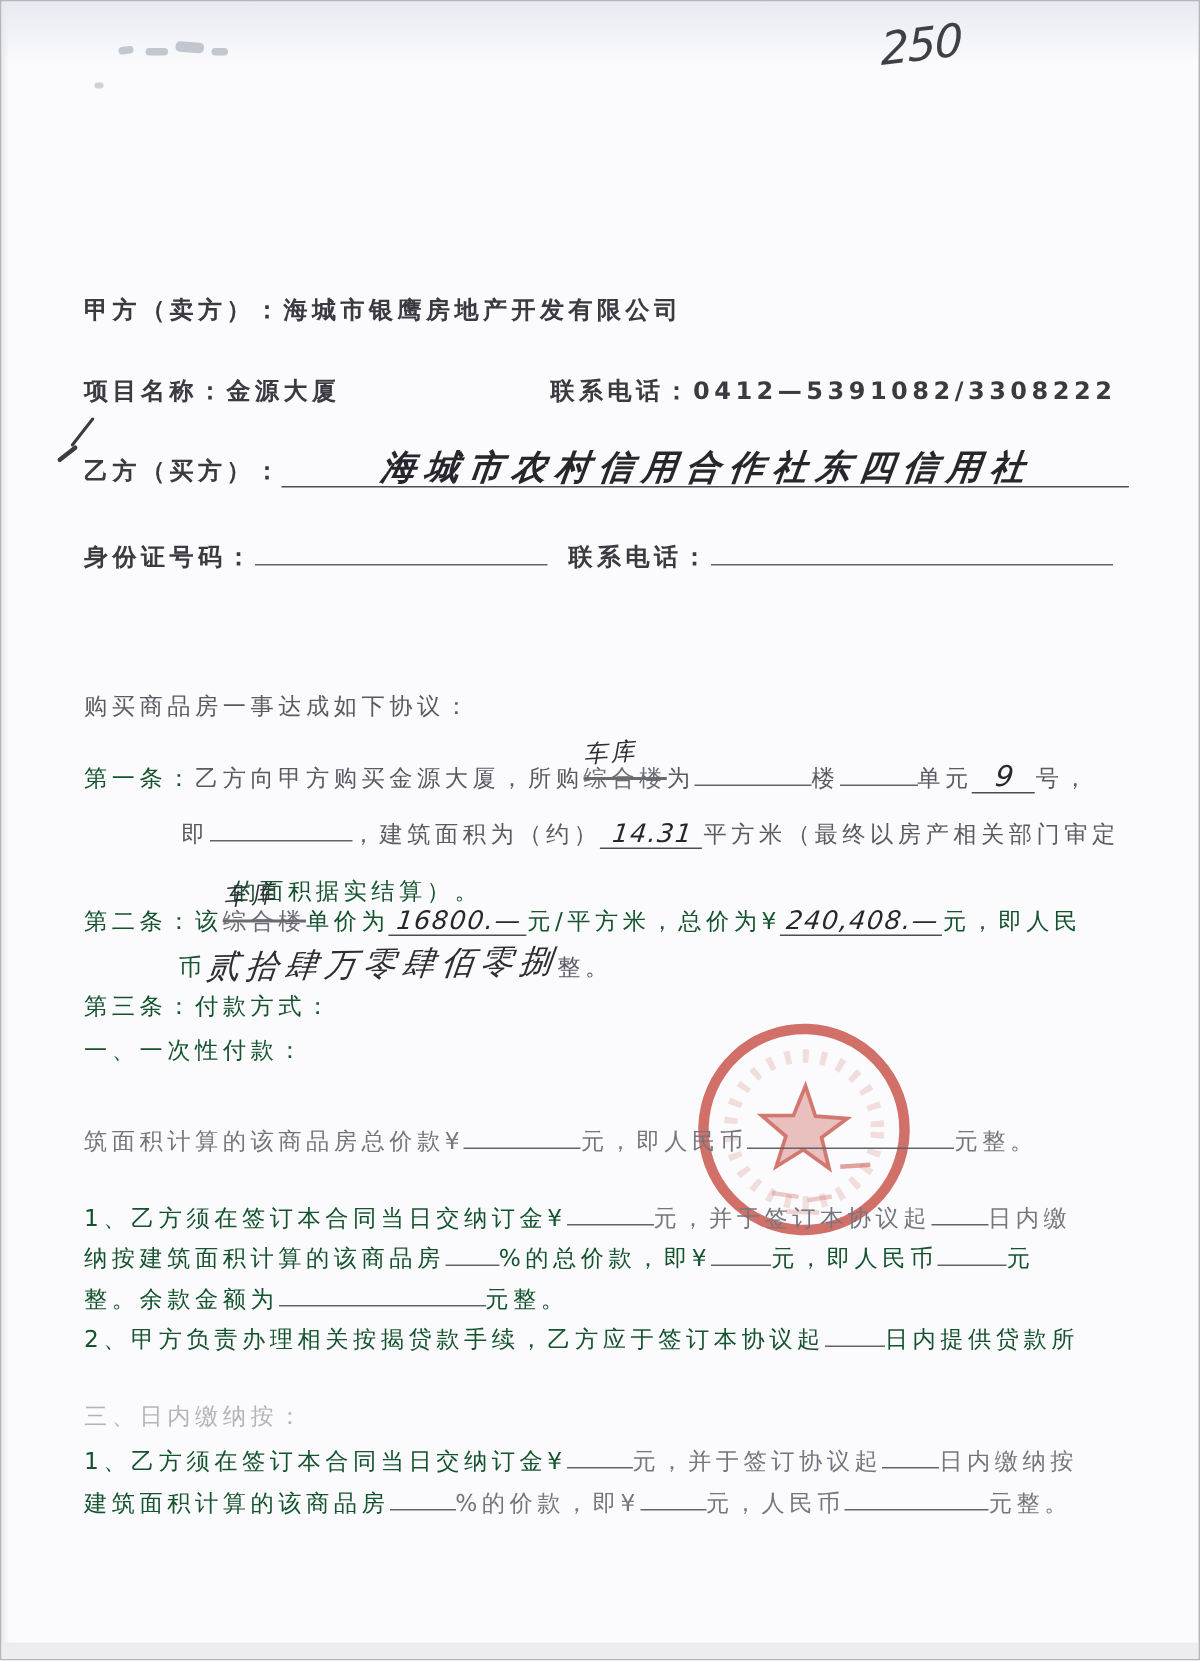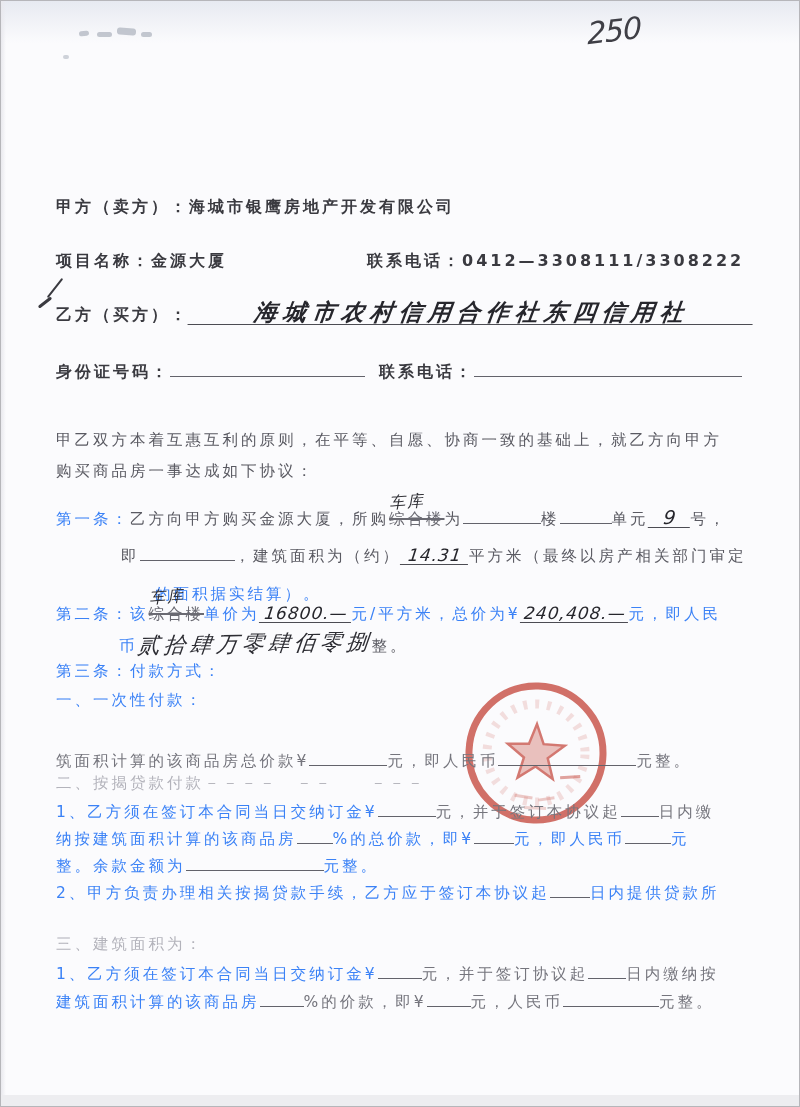--- a/index.html
+++ b/index.html
@@ -8,21 +8,21 @@
   .top-band{position:absolute;left:0;top:0;width:100%;height:42px;background:linear-gradient(#e7eaf1,rgba(231,234,241,0));}
   .left-strip{position:absolute;left:0;top:0;width:5px;height:100%;background:linear-gradient(90deg,#e9e9ee,rgba(233,233,238,0));}
   .bottom-strip{position:absolute;left:0;bottom:0;width:100%;height:11px;background:#ededf0;}
 
   .line{position:absolute;white-space:nowrap;font-size:15.5px;letter-spacing:3px;color:#5a5a62;line-height:1.25;}
   .line.bold{font-size:16px;font-weight:700;color:#3a3a40;}
   .line.soft{color:#75757d;}
 
   .seg-space{display:inline-block;height:1px;}
   .seg-blank{display:inline-block;height:1.05em;border-bottom:1.6px solid #63636b;vertical-align:baseline;}
-  .seg-faint{color:#3b82f6;}
+  .seg-faint{color:#14532d;}
   .seg-ghost{color:#b3b3bb;}
   .seg-hand{font-style:italic;color:#2d2d33;letter-spacing:3px;display:inline-block;transform:skewX(-7deg) rotate(-1deg);}
   .seg-hand.big{font-size:22px;letter-spacing:4px;}
   .seg-handblank{display:inline-block;font-style:italic;color:#26262c;border-bottom:1.6px solid #4c4c53;text-align:center;font-size:17px;letter-spacing:1px;line-height:1;transform:skewX(-7deg);vertical-align:baseline;}
   .seg-struck{position:relative;color:#6a6a72;text-decoration:line-through;text-decoration-thickness:2px;}
   .seg-struck .above{position:absolute;left:0;top:-18px;font-style:italic;color:#2d2d33;font-size:16px;letter-spacing:2px;transform:rotate(-4deg);white-space:nowrap;}
 
   .corner-note{position:absolute;left:586px;top:12px;font-size:30px;font-style:italic;color:#3f3f46;letter-spacing:-1px;transform:rotate(-7deg) skewX(-6deg);}
 
   .smudge{position:absolute;background:#8d95a3;opacity:.5;border-radius:3px;}
@@ -52,34 +52,32 @@
   <svg class="stamp" viewBox="0 0 152 154">
     <circle cx="76" cy="77" r="67" fill="none" stroke="#c8473b" stroke-width="7" opacity="0.85"></circle>
     <circle cx="76" cy="77" r="49" fill="none" stroke="#c8473b" stroke-width="9" stroke-dasharray="4 8" opacity="0.18"></circle>
     <polygon points="76,48 83.3,67.9 104.5,68.7 87.9,81.9 93.6,102.3 76,90.5 58.4,102.3 64.1,81.9 47.5,68.7 68.7,67.9" fill="rgba(200,71,59,0.45)" stroke="#c8473b" stroke-width="2.5" opacity="0.8"></polygon>
     <line x1="101" y1="101" x2="121" y2="99" stroke="#c8473b" stroke-width="3" opacity="0.55"></line>
     <line x1="56" y1="120" x2="74" y2="122" stroke="#c8473b" stroke-width="3" opacity="0.3"></line>
     <line x1="80" y1="124" x2="96" y2="121" stroke="#c8473b" stroke-width="3" opacity="0.3"></line>
     <line x1="66" y1="132" x2="88" y2="132" stroke="#c8473b" stroke-width="3" opacity="0.25"></line>
   </svg>
 <div class="line bold" style="left: 55px; top: 196px;"><span class="seg-text">甲方（卖方）：</span><span class="seg-text">海城市银鹰房地产开发有限公司</span></div>
-    <div class="line bold" style="left: 55px; top: 250px;"><span class="seg-text">项目名称：</span><span class="seg-text">金源大厦</span><span class="seg-space" style="width: 140px;"></span><span class="seg-text">联系电话：</span><span class="seg-text">0412—3308111/3308222</span></div>
+    <div class="line bold" style="left: 55px; top: 250px;"><span class="seg-text">项目名称：</span><span class="seg-text">金源大厦</span><span class="seg-space" style="width: 140px;"></span><span class="seg-text">联系电话：</span><span class="seg-text">0412—5391082/3308222</span></div>
     <div class="line bold" style="left: 55px; top: 300px;"><span class="seg-text">乙方（买方）：</span><span class="seg-handblank" style="width: 565px; font-size: 23px; letter-spacing: 6px;">海城市农村信用合作社东四信用社</span></div>
     <div class="line bold" style="left: 55px; top: 358px;"><span class="seg-text">身份证号码：</span><span class="seg-blank" style="width: 195px;"></span><span class="seg-space" style="width: 14px;"></span><span class="seg-text">联系电话：</span><span class="seg-blank" style="width: 268px;"></span></div>
-    <div class="line " style="left: 55px; top: 430px;"><span class="seg-text">甲乙双方本着互惠互利的原则，在平等、自愿、协商一致的基础上，就乙方向甲方</span></div>
     <div class="line " style="left: 55px; top: 461px;"><span class="seg-text">购买商品房一事达成如下协议：</span></div>
     <div class="line " style="left: 55px; top: 506px;"><span class="seg-faint">第一条：</span><span class="seg-text">乙方向甲方购买金源大厦，所购</span><span class="seg-struck">综合楼<span class="above">车库</span></span><span class="seg-text">为</span><span class="seg-blank" style="width: 78px;"></span><span class="seg-text">楼</span><span class="seg-blank" style="width: 52px;"></span><span class="seg-text">单元</span><span class="seg-handblank" style="width: 42px; font-size: 19px;">9</span><span class="seg-text">号，</span></div>
     <div class="line " style="left: 120px; top: 543px;"><span class="seg-text">即</span><span class="seg-blank" style="width: 95px;"></span><span class="seg-text">，建筑面积为（约）</span><span class="seg-handblank" style="width: 68px;">14.31</span><span class="seg-text">平方米（最终以房产相关部门审定</span></div>
     <div class="line " style="left: 120px; top: 584px; margin-left: 34px;"><span class="seg-faint">的面积据实结算）。</span></div>
     <div class="line " style="left: 55px; top: 604px;"><span class="seg-faint">第二条：该</span><span class="seg-struck">综合楼<span class="above">车库</span></span><span class="seg-faint">单价为</span><span class="seg-handblank" style="width: 92px;">16800.—</span><span class="seg-faint">元/平方米，总价为¥</span><span class="seg-handblank" style="width: 108px;">240,408.—</span><span class="seg-faint">元，即人民</span></div>
     <div class="line " style="left: 118px; top: 629px;"><span class="seg-faint">币</span><span class="seg-hand big">贰拾肆万零肆佰零捌</span><span class="seg-text">整。</span></div>
     <div class="line " style="left: 55px; top: 661px; text-align: center;"><span class="seg-faint">第三条：付款方式：</span></div>
     <div class="line " style="left: 55px; top: 690px;"><span class="seg-faint">一、一次性付款：</span></div>
     <div class="line soft" style="left: 55px; top: 748px; text-align: right;"><span class="seg-text">筑面积计算的该商品房总价款¥</span><span class="seg-blank" style="width: 78px;"></span><span class="seg-text">元，即人民币</span><span class="seg-blank" style="width: 138px;"></span><span class="seg-text">元整。</span></div>
-    <div class="line " style="left: 55px; top: 773px;"><span class="seg-ghost">二、按揭贷款付款</span><span class="seg-ghost">－－－－　－－　　－－－</span></div>
     <div class="line soft" style="left: 55px; top: 799px;"><span class="seg-faint">1、乙方须在签订本合同当日交纳订金¥</span><span class="seg-blank" style="width: 58px;"></span><span class="seg-text">元，并于签订本协议起</span><span class="seg-blank" style="width: 38px;"></span><span class="seg-text">日内缴</span></div>
     <div class="line soft" style="left: 55px; top: 826px;"><span class="seg-faint">纳按建筑面积计算的该商品房</span><span class="seg-blank" style="width: 36px;"></span><span class="seg-faint">%的总价款，即¥</span><span class="seg-blank" style="width: 40px;"></span><span class="seg-faint">元，即人民币</span><span class="seg-blank" style="width: 46px;"></span><span class="seg-faint">元</span></div>
     <div class="line soft" style="left: 55px; top: 853px;"><span class="seg-faint">整。余款金额为</span><span class="seg-blank" style="width: 138px;"></span><span class="seg-faint">元整。</span></div>
     <div class="line soft" style="left: 55px; top: 880px;"><span class="seg-faint">2、甲方负责办理相关按揭贷款手续，乙方应于签订本协议起</span><span class="seg-blank" style="width: 40px;"></span><span class="seg-faint">日内提供贷款所</span></div>
-    <div class="line " style="left: 55px; top: 934px;"><span class="seg-ghost">三、建筑面积为：</span></div>
+    <div class="line " style="left: 55px; top: 934px;"><span class="seg-ghost">三、日内缴纳按：</span></div>
     <div class="line soft" style="left: 55px; top: 961px;"><span class="seg-faint">1、乙方须在签订本合同当日交纳订金¥</span><span class="seg-blank" style="width: 44px;"></span><span class="seg-text">元，并于签订协议起</span><span class="seg-blank" style="width: 38px;"></span><span class="seg-text">日内缴纳按</span></div>
     <div class="line soft" style="left: 55px; top: 989px;"><span class="seg-faint">建筑面积计算的该商品房</span><span class="seg-blank" style="width: 44px;"></span><span class="seg-text">%的价款，即¥</span><span class="seg-blank" style="width: 44px;"></span><span class="seg-text">元，人民币</span><span class="seg-blank" style="width: 96px;"></span><span class="seg-text">元整。</span></div>
   </div>
 
 </body></html>

